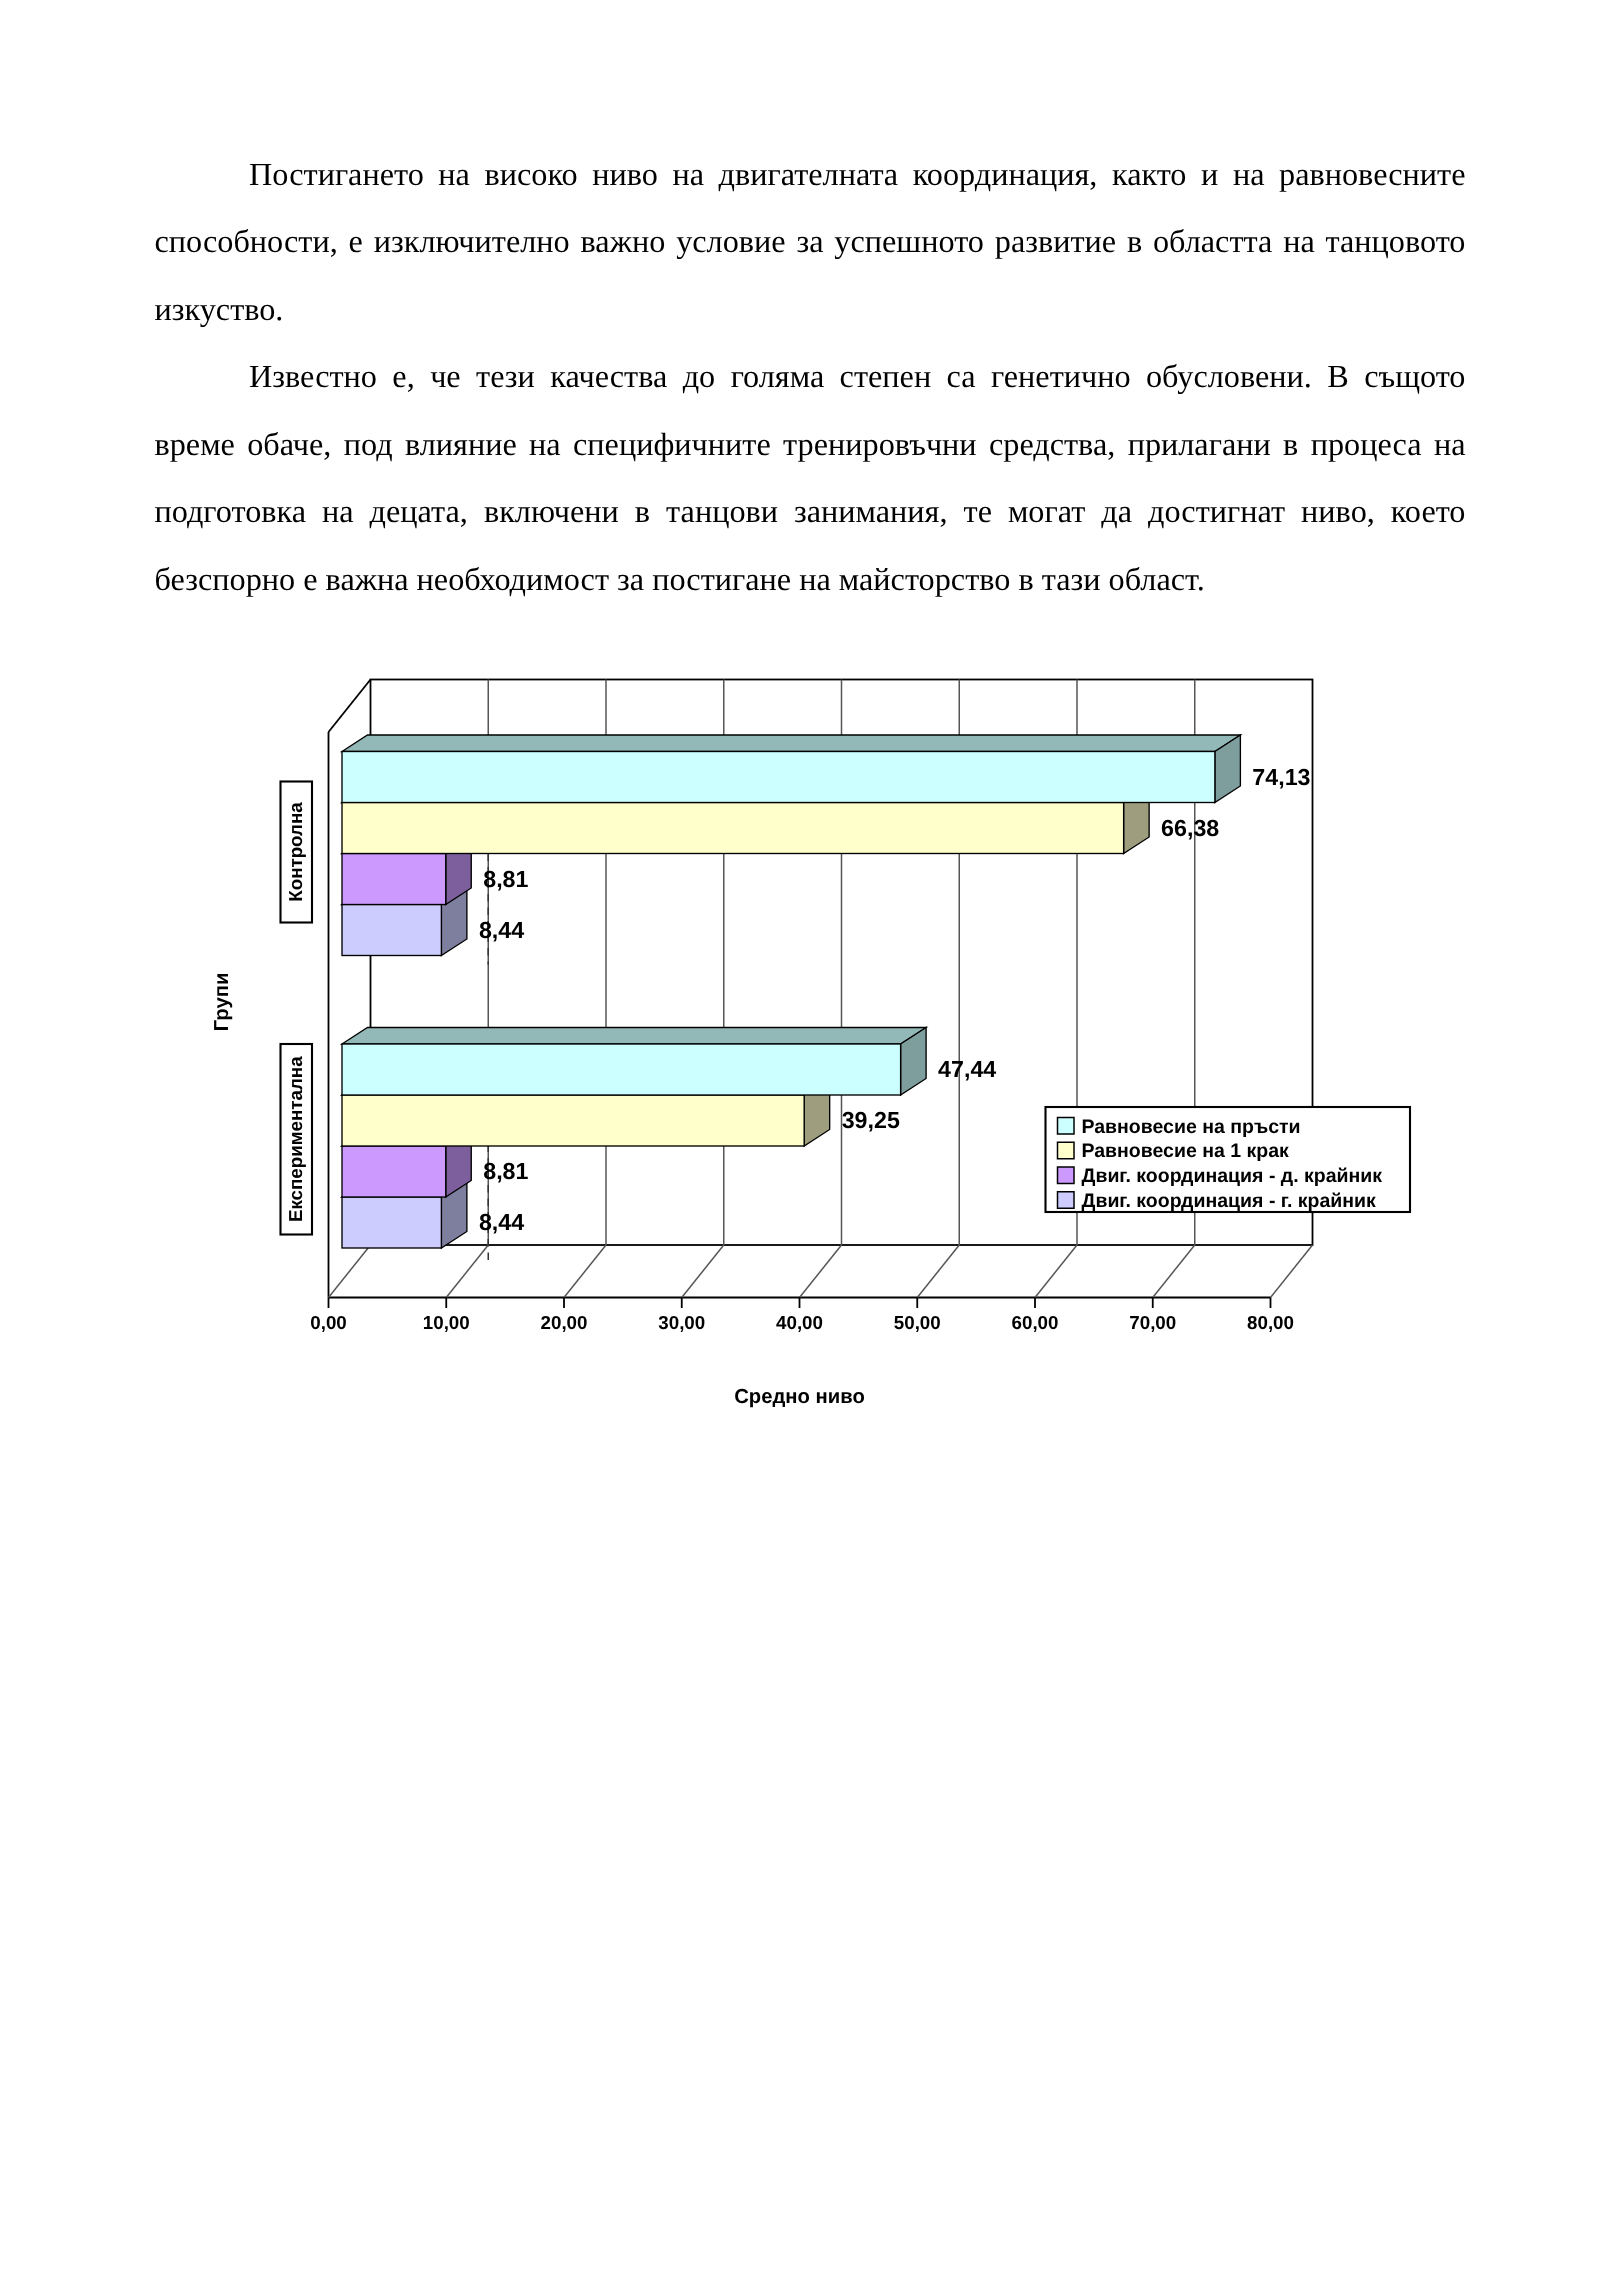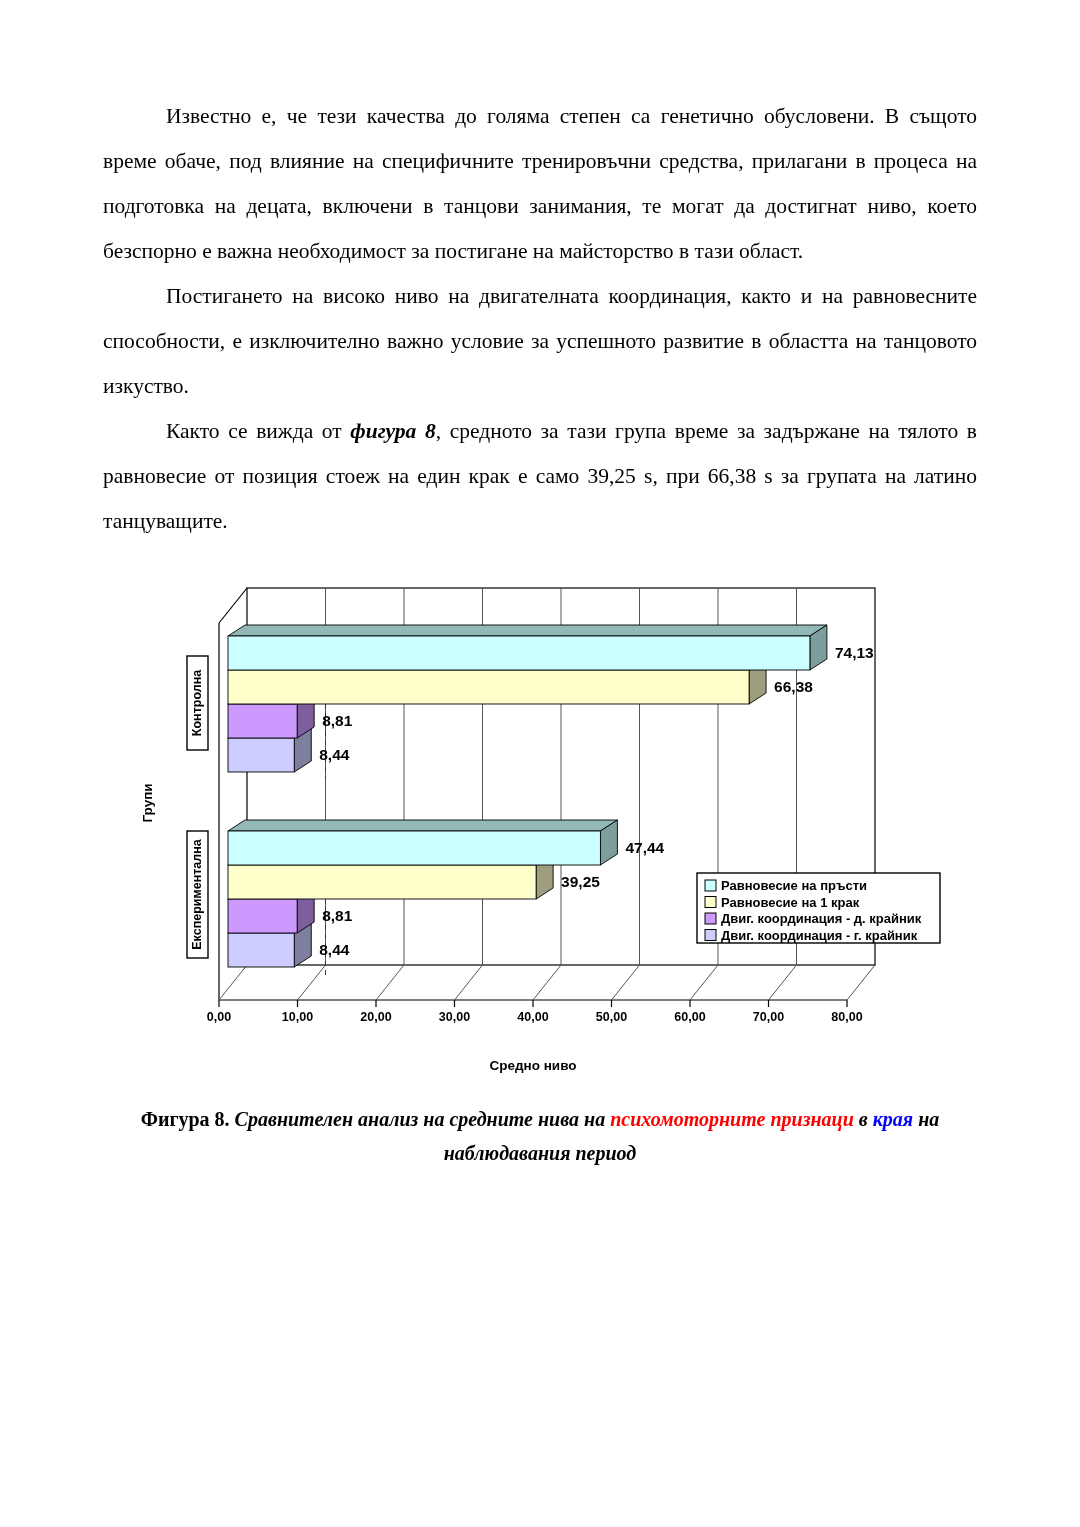--- a/index.html
+++ b/index.html
@@ -23,25 +23,24 @@
     margin-top:22px;text-align:center;
     font-size:20px;font-weight:bold;line-height:34px;
   }
   .caption .it{font-style:italic;}
 </style>
 </head>
 <body>
 
 <div class="page">
 
+  <p><span>Постигането на високо ниво на двигателната координация, както и на равновесните способности, е изключително важно условие за успешното развитие в областта на танцовото изкуство.</span></p>
+
   <p><span>Известно е, че тези качества до голяма степен са генетично обусловени. В същото време обаче, под влияние на специфичните тренировъчни средства, прилагани в процеса на подготовка на децата, включени в танцови занимания, те могат да достигнат ниво, което безспорно е важна необходимост за постигане на майсторство в тази област.</span></p>
 
-  <p><span>Постигането на високо ниво на двигателната координация, както и на равновесните способности, е изключително важно условие за успешното развитие в областта на танцовото изкуство.</span></p>
-
-  <p><span>Както се вижда от </span><span class="bi">фигура 8</span><span>, средното за тази група време за задържане на тялото в равновесие от позиция стоеж на един крак е само 39,25 s, при 66,38 s за групата на латино танцуващите.</span></p>
 
 
   <div class="figure">
     <svg id="chart-svg" width="850" height="500" viewBox="0 0 850 500">
         <g>
           <rect x="117" y="8" width="628" height="377" fill="#ffffff" stroke="#000" stroke-width="1.2"></rect>
           <line x1="195.5" y1="8" x2="195.5" y2="385" stroke="#555" stroke-width="1"></line>
           <line x1="274" y1="8" x2="274" y2="385" stroke="#555" stroke-width="1"></line>
           <line x1="352.5" y1="8" x2="352.5" y2="385" stroke="#555" stroke-width="1"></line>
           <line x1="431" y1="8" x2="431" y2="385" stroke="#555" stroke-width="1"></line>
@@ -134,18 +133,14 @@
           <rect x="575" y="316.5" width="11" height="11" fill="#FFFFCC" stroke="#000" stroke-width="1"></rect>
           <text x="591" y="326.5" class="leg">Равновесие на 1 крак</text>
           <rect x="575" y="333" width="11" height="11" fill="#CC99FF" stroke="#000" stroke-width="1"></rect>
           <text x="591" y="343" class="leg">Двиг. координация - д. крайник</text>
           <rect x="575" y="349.5" width="11" height="11" fill="#CCCCFF" stroke="#000" stroke-width="1"></rect>
           <text x="591" y="359.5" class="leg">Двиг. координация - г. крайник</text>
         </g>
       </svg>
   </div>
 
-  <div class="caption">
-    <div><span>Фигура 8.</span><span class="it"> Сравнителен анализ на средните нива на </span><span class="it" style="color: rgb(255, 0, 0);">психомоторните признаци</span><span class="it"> в </span><span class="it" style="color: rgb(0, 0, 255);">края</span><span class="it"> на</span></div>
-    <div class="it">наблюдавания период</div>
-  </div>
 
 </div>
 
 </body></html>

